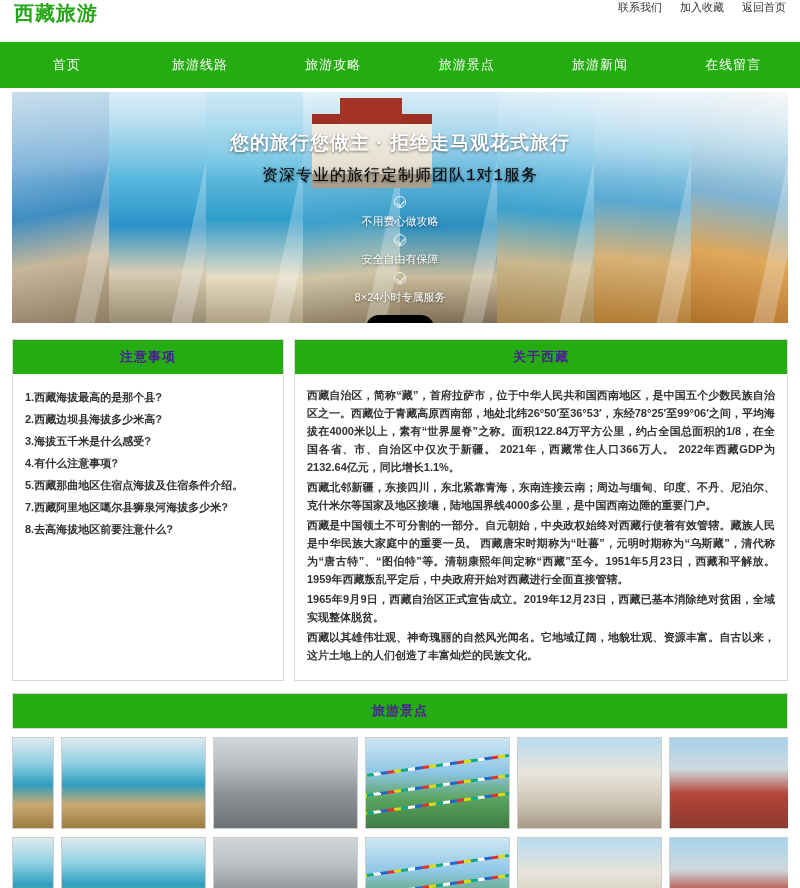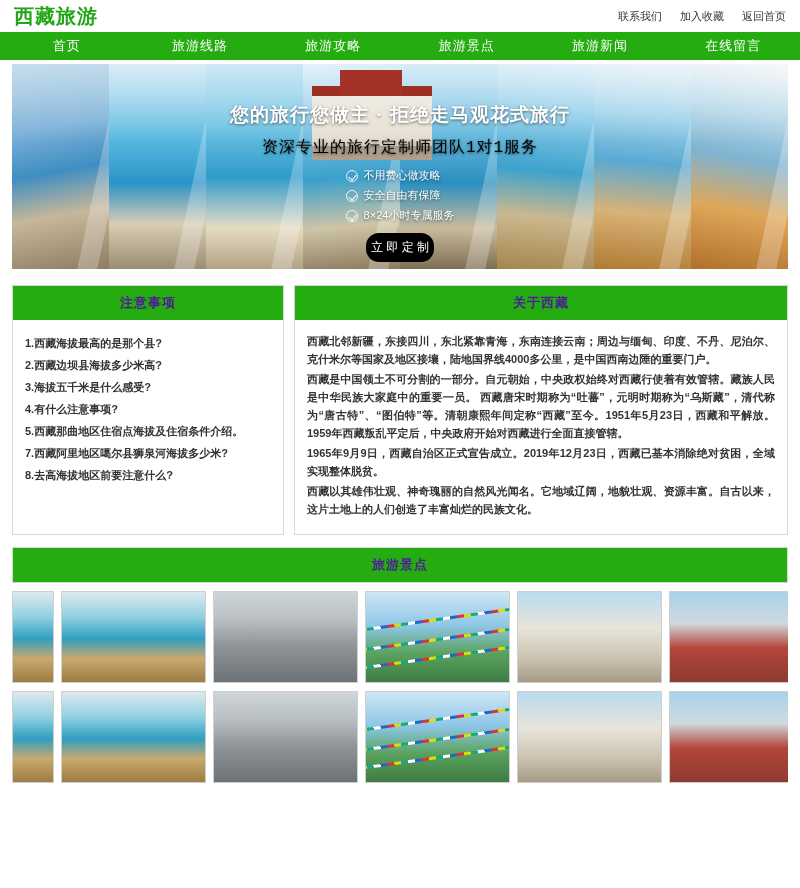--- a/index.html
+++ b/index.html
@@ -6,23 +6,23 @@
   html, body {
     margin: 0; padding: 0;
     width: 800px; height: 888px;
     background: #ffffff;
     font-family: "Liberation Sans", sans-serif;
   }
   body { overflow: hidden; }
 
   
   .topbar {
-    height: 32px;
-    display: flex;
-    align-items: center;
+    height: 42px;
+    display: flex;
+    align-items: flex-start;
     justify-content: space-between;
     padding: 0 14px 0 14px;
     background: #ffffff;
   }
   .logo {
     color: #22a616;
     font-size: 20px;
     font-weight: bold;
     letter-spacing: 1px;
   }
@@ -31,41 +31,41 @@
     gap: 18px;
   }
   .toplinks a {
     color: #333;
     font-size: 11px;
     text-decoration: none;
   }
 
   
   .nav {
-    height: 28px;
+    height: 46px;
     background: #25ac11;
     display: flex;
     align-items: stretch;
   }
   .nav-item {
     flex: 1;
     display: flex;
     align-items: center;
     justify-content: center;
     color: #ffffff;
     font-size: 13px;
     letter-spacing: 1px;
     cursor: pointer;
   }
 
   
   .hero {
     position: relative;
     margin: 4px 12px 16px 12px;
-    height: 205px;
+    height: 231px;
     overflow: hidden;
   }
   .hero-strips {
     position: absolute;
     inset: 0;
     display: flex;
   }
   .strip { flex: 1; position: relative; overflow: hidden; }
   .strip.s1 { background: linear-gradient(170deg,#9fc6e0 0%,#7ab0d8 32%,#3f8ec2 52%,#c7b79a 72%,#8d7c62 100%); }
   .strip.s2 { background: linear-gradient(180deg,#bfe0f2 0%,#55b7dd 38%,#2a93c9 58%,#d8cdb4 78%,#9a8c72 100%); }
@@ -138,20 +138,21 @@
     display: flex;
     flex-direction: column;
     gap: 5px;
   }
   .hero-point {
     color: #ffffff;
     font-size: 11px;
     display: flex;
     align-items: center;
     gap: 6px;
+    flex-direction: column;
   }
   .tick {
     display: inline-block;
     width: 12px; height: 12px;
     border: 1px solid rgba(255,255,255,0.85);
     border-radius: 50%;
     position: relative;
   }
   .tick::after {
     content: "";
@@ -321,20 +322,21 @@
         <li>5.西藏那曲地区住宿点海拔及住宿条件介绍。</li>
         <li>7.西藏阿里地区噶尔县狮泉河海拔多少米?</li>
         <li>8.去高海拔地区前要注意什么?</li>
       </ul>
     </div>
   </div>
 
   <div class="panel panel-right">
     <div class="panel-head">关于西藏</div>
     <div class="panel-body">
+      <p class="para">西藏自治区，简称“藏”，首府拉萨市，位于中华人民共和国西南地区，是中国五个少数民族自治区之一。西藏位于青藏高原西南部，地处北纬26°50′至36°53′，东经78°25′至99°06′之间，平均海拔在4000米以上，素有“世界屋脊”之称。面积122.84万平方公里，约占全国总面积的1/8，在全国各省、市、自治区中仅次于新疆。 2021年，西藏常住人口366万人。 2022年西藏GDP为2132.64亿元，同比增长1.1%。</p>
       <p class="para">西藏北邻新疆，东接四川，东北紧靠青海，东南连接云南；周边与缅甸、印度、不丹、尼泊尔、克什米尔等国家及地区接壤，陆地国界线4000多公里，是中国西南边陲的重要门户。</p>
       <p class="para">西藏是中国领土不可分割的一部分。自元朝始，中央政权始终对西藏行使着有效管辖。藏族人民是中华民族大家庭中的重要一员。 西藏唐宋时期称为“吐蕃”，元明时期称为“乌斯藏”，清代称为“唐古特”、“图伯特”等。清朝康熙年间定称“西藏”至今。1951年5月23日，西藏和平解放。1959年西藏叛乱平定后，中央政府开始对西藏进行全面直接管辖。</p>
       <p class="para">1965年9月9日，西藏自治区正式宣告成立。2019年12月23日，西藏已基本消除绝对贫困，全域实现整体脱贫。</p>
       <p class="para">西藏以其雄伟壮观、神奇瑰丽的自然风光闻名。它地域辽阔，地貌壮观、资源丰富。自古以来，这片土地上的人们创造了丰富灿烂的民族文化。</p>
     </div>
   </div>
 </div>
 
 <div class="section">
   <div class="panel-head">旅游景点</div>

